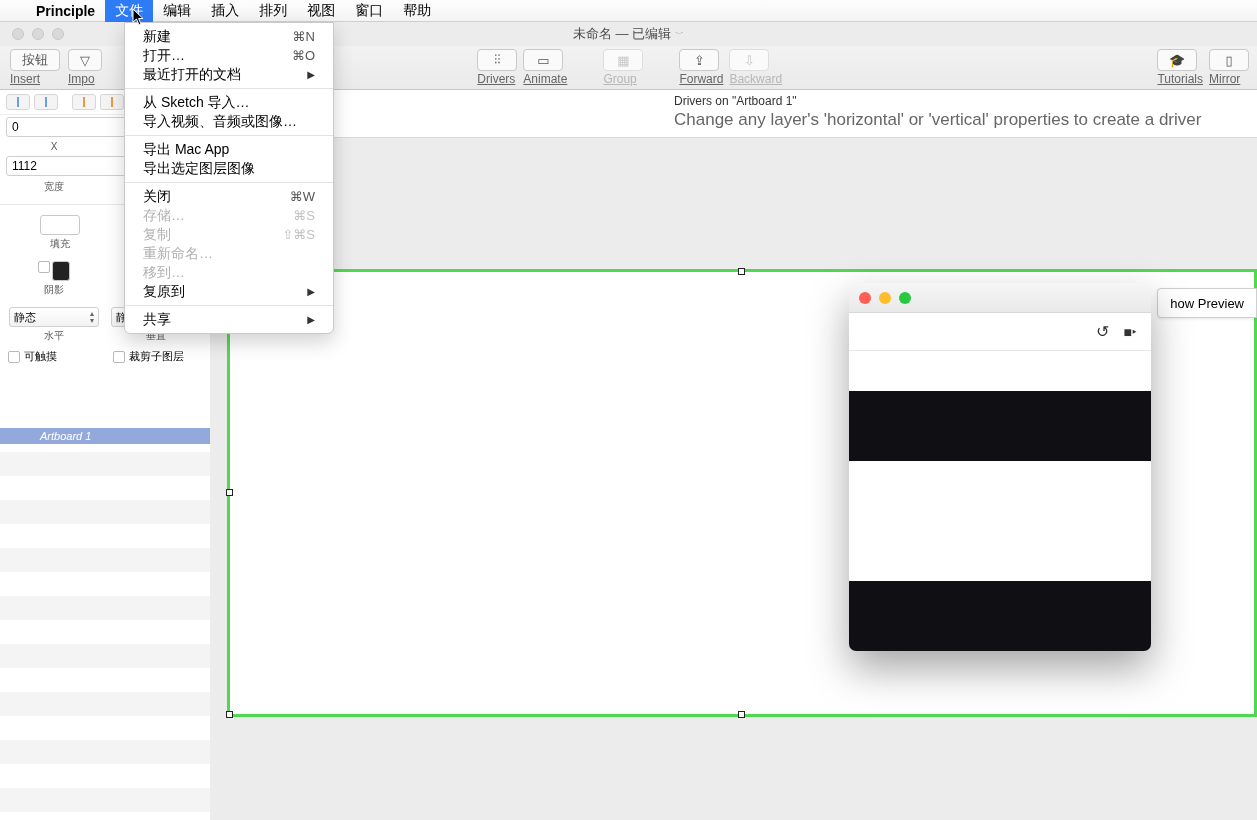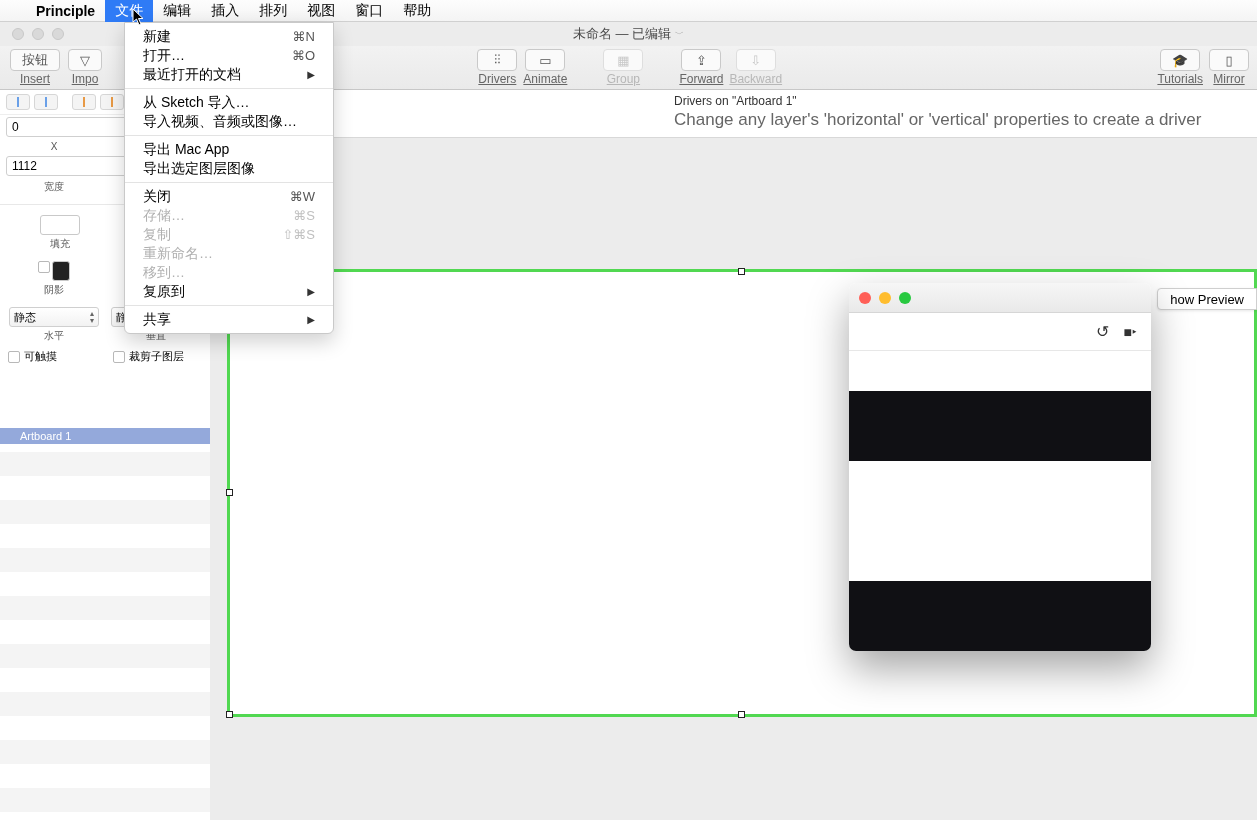--- a/index.html
+++ b/index.html
@@ -26,21 +26,21 @@
 
 
 .window-chrome { position: absolute; left: 0; top: 22px; right: 0; height: 24px; display: flex; align-items: center; }
 .traffic { display: flex; gap: 8px; padding-left: 12px; }
 .dot { width: 12px; height: 12px; border-radius: 50%; background: #d9d9d9; border: 1px solid #c8c8c8; }
 .title-center { position: absolute; left: 50%; transform: translateX(-50%); color: #4b4b4b; font-size: 13px; display:flex; align-items:center; gap:4px;}
 .title-chevron { font-size: 9px; color:#8a8a8a;}
 
 
 .toolbar { position: absolute; left: 0; top: 46px; right: 0; height: 44px; background: linear-gradient(#f2f2f2,#eaeaea); border-bottom: 1px solid #c7c7c7; display: flex; align-items: center; }
-.tb-group { display: flex; flex-direction: column; align-items: center; justify-content: center; height: 44px; }
+.tb-group { display: flex; flex-direction: column; align-items: flex-start; justify-content: center; height: 44px; }
 .tb-icon { width: 40px; height: 22px; background: #fafafa; border: 1px solid #c9c9c9; border-radius: 4px; display: flex; align-items: center; justify-content: center; font-size: 13px; color:#555;}
 .tb-label { font-size: 12px; color: #666; margin-top: 1px; text-decoration: underline; }
 .tb-disabled .tb-label { color: #b7b7b7; }
 .tb-disabled .tb-icon { color:#c8c8c8; border-color:#dedede;}
 
 
 .left-panel { position: absolute; left: 0; top: 90px; width: 210px; bottom: 0; background: #fff; }
 .align-row { display:flex; gap:4px; padding:4px 6px; border-bottom:1px solid #eee;}
 .align-btn { width:24px; height:16px; background:#f4f4f4; border:1px solid #d6d6d6; border-radius:3px; display:flex; align-items:center; justify-content:center;}
 .align-btn span{display:inline-block;width:2px;height:10px;background:#6aa0e8;}
@@ -51,21 +51,21 @@
 .select { width:100%; height:22px; border:1px solid #cfcfcf; border-radius:3px; background:linear-gradient(#fff,#f3f3f3); padding:0 5px; font-size:12px; display:flex; align-items:center; justify-content:space-between;}
 .sep { height:1px; background:#e8e8e8; margin:8px 0;}
 .swatch { width:40px; height:20px; border:1px solid #c9c9c9; border-radius:3px; background:#fff; position:relative;}
 .swatch.slash:after{content:""; position:absolute; left:2px; right:2px; top:50%; height:1px; background:#d44; transform:rotate(-20deg);}
 .tiny-label{font-size:10px; color:#555; text-align:center;}
 .check-row{display:flex; align-items:center; gap:4px; padding:4px 8px; font-size:11px;}
 .check{width:12px;height:12px;border:1px solid #b8b8b8;border-radius:2px;background:#fff;}
 
 
 .layer-list { position:absolute; top: 338px; left:0; right:0;}
-.layer-row { height:16px; display:flex; align-items:center; padding:0 20px; font-size:11px; color:#fff; background:#94a9db;}
+.layer-row { height:16px; display:flex; align-items:center; padding:0 40px; font-size:11px; color:#fff; background:#94a9db;font-style:italic;}
 .stripes { position:absolute; top:362px; left:0; right:0; bottom:0;}
 .stripe{height:24px;} .stripe:nth-child(odd){background:#f4f4f4;} .stripe:nth-child(even){background:#fff;}
 
 
 .canvas { position:absolute; left:210px; top:90px; right:0; bottom:0; background:#ececec; overflow:hidden;}
 .drivers-panel { position:absolute; left:0; top:0; right:0; height:48px; background:#fff; border-bottom:1px solid #d8d8d8; padding:4px 0 0 464px; font-size:12px;}
 .drivers-title{color:#333;}
 .drivers-sub{color:#666; font-size:17px; margin-top:2px;}
 .v-divider{position:absolute; left:252px; top:0; bottom:734px; width:1px; background:#d8d8d8;}
 
@@ -80,21 +80,21 @@
 .preview { position:absolute; left:849px; top:283px; width:302px; height:368px; background:#fff; border-radius:7px; box-shadow:0 18px 40px rgba(0,0,0,0.35); overflow:hidden;}
 .preview-titlebar{height:30px; background:linear-gradient(#f6f6f6,#e9e9e9); display:flex; align-items:center; padding:0 10px; gap:8px; border-bottom:1px solid #d6d6d6;}
 .pdot{width:12px;height:12px;border-radius:50%;}
 .pdot.r{background:#ff5f57;} .pdot.y{background:#ffbd2e;} .pdot.g{background:#28c940;}
 .preview-toolbar{height:38px; display:flex; justify-content:flex-end; align-items:center; gap:14px; padding:0 14px; border-bottom:1px solid #e7e7e7; color:#333;}
 .preview-body{height:300px; position:relative;}
 .pb-strip1{position:absolute;left:0;right:0;top:40px;height:70px;background:#101014;}
 .pb-strip2{position:absolute;left:0;right:0;top:230px;height:70px;background:#101014;}
 
 
-.show-preview-btn { position:absolute; right:0; top:198px; height:22px; background:#fff; border:1px solid #cfcfcf; border-radius:4px 0 0 4px; padding:0 12px; display:flex; align-items:center; font-size:13px; box-shadow:0 1px 3px rgba(0,0,0,0.1);}
+.show-preview-btn { position:absolute; right:0; top:198px; height:30px; background:#fff; border:1px solid #cfcfcf; border-radius:4px 0 0 4px; padding:0 12px; display:flex; align-items:center; font-size:13px; box-shadow:0 1px 3px rgba(0,0,0,0.1);}
 
 
 .mini-select{height:20px;border:1px solid #cfcfcf;border-radius:3px;background:linear-gradient(#fff,#f2f2f2);font-size:11px;display:flex;align-items:center;justify-content:space-between;padding:0 4px;width:90px;}
 .updown{font-size:8px;line-height:7px;color:#666;display:flex;flex-direction:column;}
 </style>
 </head>
 <body>
 
 <div class="menubar">
   <span class="apple"></span>

